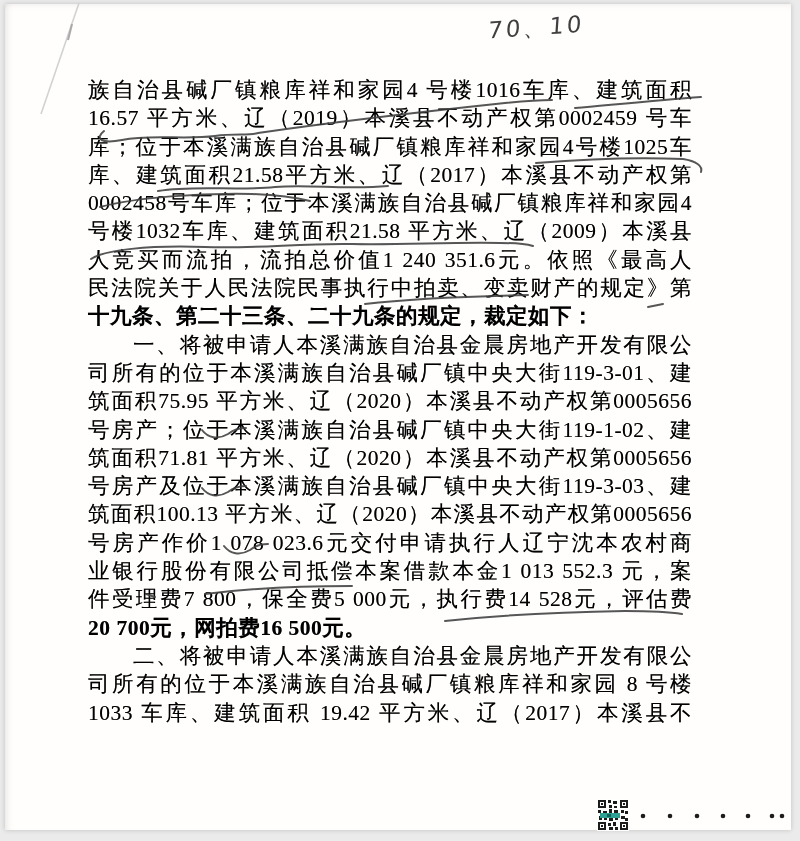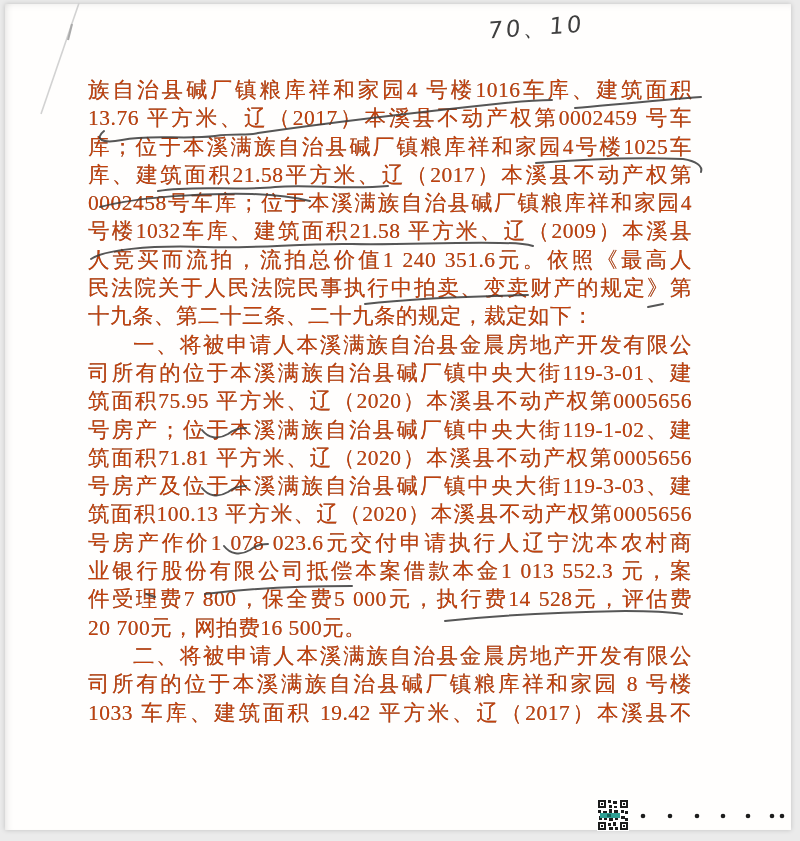--- a/index.html
+++ b/index.html
@@ -15,50 +15,50 @@
   }
   .handwriting{
     position:absolute;left:488px;top:12px;
     font-family:"DejaVu Sans",sans-serif;
     font-size:23px;color:#2f2f2f;letter-spacing:3px;
     transform:rotate(-4deg) skewX(-8deg);
     opacity:.92;
   }
   .textblock{
     position:absolute;left:88px;top:76px;width:604px;
-    font-size:21.5px;line-height:28.3px;color:#c2410c;
+    font-size:21.5px;line-height:28.3px;color:#000000;
     letter-spacing:.5px;
     text-shadow:0 0 .5px rgba(30,30,30,.55);
   }
   .line{
     text-align:justify;
     text-align-last:justify;
     white-space:nowrap;
     height:28.3px;overflow:visible;
   }
-  .line.short{text-align-last:left;}
+  .line.short{text-align-last:left;font-weight:bold;}
   .line.indent{padding-left:45px;}
   .overlay{position:absolute;left:0;top:0;pointer-events:none;}
   .dotsrow{position:absolute;left:0;top:0;}
 </style>
 </head>
 <body>
 
 <div class="paper"></div>
 
 <svg class="overlay" width="800" height="841">
   <line x1="79" y1="3" x2="41" y2="114" stroke="#d2d2d2" stroke-width="1.6"></line>
   <line x1="72" y1="24" x2="68" y2="40" stroke="#aaaaaa" stroke-width="2"></line>
 </svg>
 
 <div class="handwriting">70、10</div>
 
 <div class="textblock">
   <div class="line">族自治县碱厂镇粮库祥和家园4 号楼1016车库、建筑面积</div>
-  <div class="line">13.76 平方米、辽（2017）本溪县不动产权第0002459 号车</div>
+  <div class="line">16.57 平方米、辽（2019）本溪县不动产权第0002459 号车</div>
   <div class="line">库；位于本溪满族自治县碱厂镇粮库祥和家园4号楼1025车</div>
   <div class="line">库、建筑面积21.58平方米、辽（2017）本溪县不动产权第</div>
   <div class="line">0002458号车库；位于本溪满族自治县碱厂镇粮库祥和家园4</div>
   <div class="line">号楼1032车库、建筑面积21.58 平方米、辽（2009）本溪县</div>
   <div class="line">人竞买而流拍，流拍总价值1 240 351.6元。依照《最高人</div>
   <div class="line">民法院关于人民法院民事执行中拍卖、变卖财产的规定》第</div>
   <div class="line short">十九条、第二十三条、二十九条的规定，裁定如下：</div>
   <div class="line indent">一、将被申请人本溪满族自治县金晨房地产开发有限公</div>
   <div class="line">司所有的位于本溪满族自治县碱厂镇中央大街119-3-01、建</div>
   <div class="line">筑面积75.95 平方米、辽（2020）本溪县不动产权第0005656</div>

